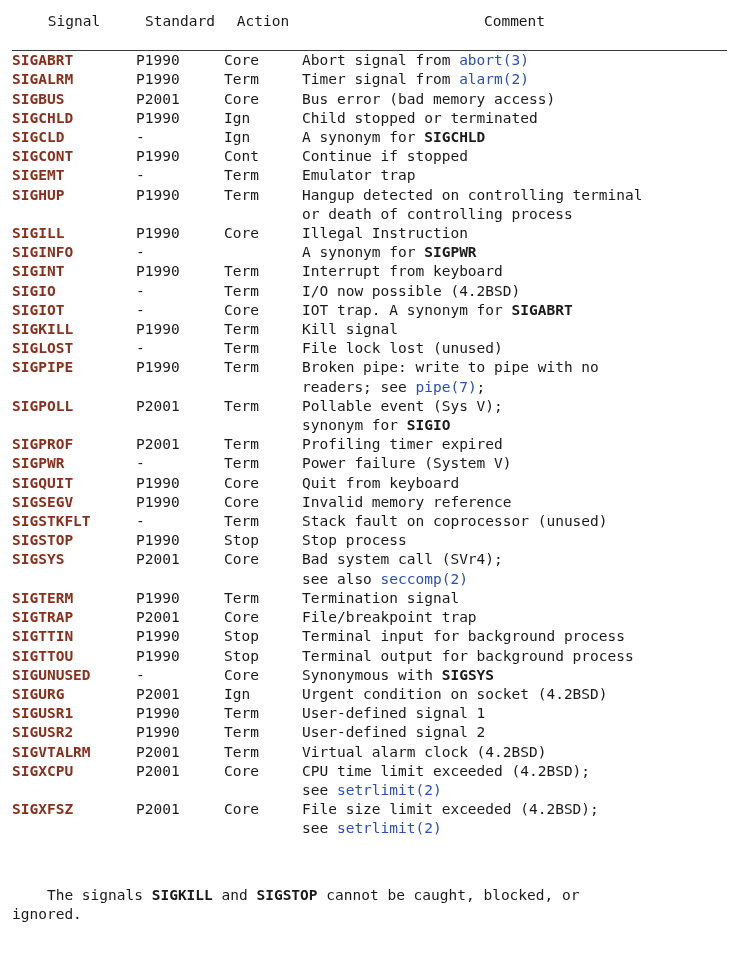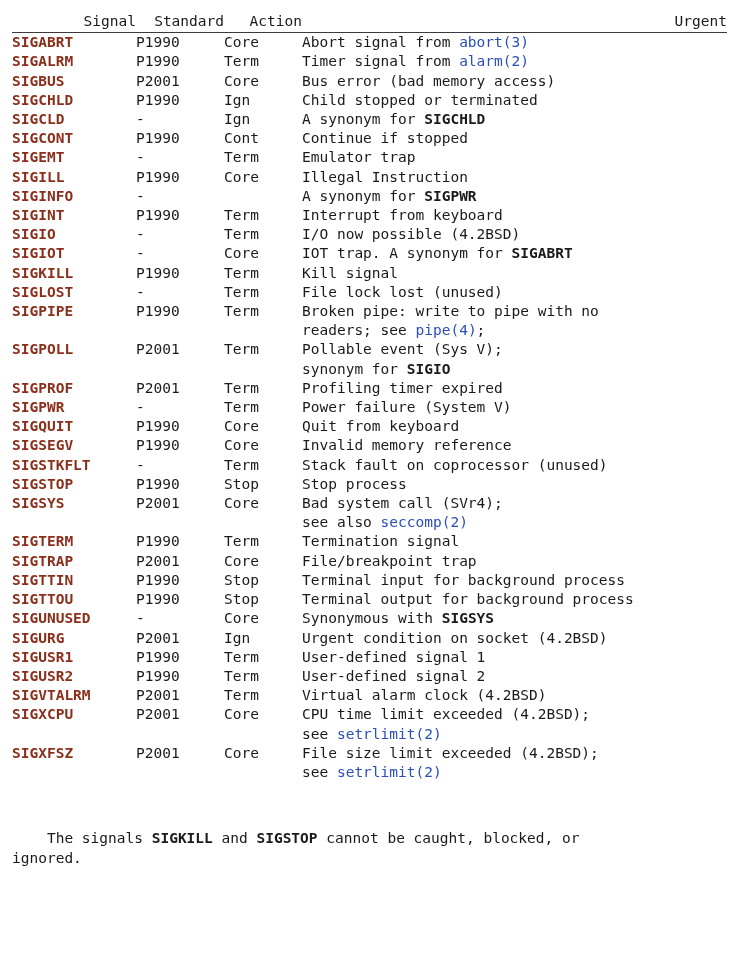--- a/index.html
+++ b/index.html
@@ -24,23 +24,23 @@
     border-collapse: collapse;
     width: 715px;
     table-layout: fixed;
   }
   table.signals col.c-signal { width: 124px; }
   table.signals col.c-standard { width: 88px; }
   table.signals col.c-action { width: 78px; }
   table.signals col.c-comment { width: 425px; }
 
   thead th {
-    text-align: right;
+    text-align: center;
     font-weight: normal;
-    padding: 0 0 1px 0;
+    padding: 0 0 19px 0;
     vertical-align: top;
     color: #1a1a1a;
   }
   thead tr {
     border-bottom: 1.5px solid #3a3a3a;
   }
   tbody tr.spacer-row td {
     height: 9px;
     padding: 0;
   }
@@ -83,21 +83,21 @@
       <col class="c-signal">
         <col class="c-standard">
         <col class="c-action">
         <col class="c-comment">
     </colgroup>
     <thead>
       <tr>
         <th>Signal</th>
         <th>Standard</th>
         <th>Action</th>
-        <th>Urgent</th>
+        <th>Comment</th>
       </tr>
     </thead>
     <tbody id="signals-body">
         <tr>
           <td class="sig">SIGABRT</td>
           <td class="std">P1990</td>
           <td class="act">Core</td>
           <td class="cmt"><span>Abort signal from </span><span class="link">abort(3)</span></td>
         </tr>
         <tr>
@@ -130,20 +130,27 @@
           <td class="act">Cont</td>
           <td class="cmt"><span>Continue if stopped</span></td>
         </tr>
         <tr>
           <td class="sig">SIGEMT</td>
           <td class="std">-</td>
           <td class="act">Term</td>
           <td class="cmt"><span>Emulator trap</span></td>
         </tr>
         <tr>
+          <td class="sig">SIGHUP</td>
+          <td class="std">P1990</td>
+          <td class="act">Term</td>
+          <td class="cmt"><span>Hangup detected on controlling terminal
+or death of controlling process</span></td>
+        </tr>
+        <tr>
           <td class="sig">SIGILL</td>
           <td class="std">P1990</td>
           <td class="act">Core</td>
           <td class="cmt"><span>Illegal Instruction</span></td>
         </tr>
         <tr>
           <td class="sig">SIGINFO</td>
           <td class="std">-</td>
           <td class="act"></td>
           <td class="cmt"><span>A synonym for </span><span class="bold-sig">SIGPWR</span></td>
@@ -176,21 +183,21 @@
           <td class="sig">SIGLOST</td>
           <td class="std">-</td>
           <td class="act">Term</td>
           <td class="cmt"><span>File lock lost (unused)</span></td>
         </tr>
         <tr>
           <td class="sig">SIGPIPE</td>
           <td class="std">P1990</td>
           <td class="act">Term</td>
           <td class="cmt"><span>Broken pipe: write to pipe with no
-readers; see </span><span class="link">pipe(4)</span><span>;</span></td>
+readers; see </span><span class="link">pipe(7)</span><span>;</span></td>
         </tr>
         <tr>
           <td class="sig">SIGPOLL</td>
           <td class="std">P2001</td>
           <td class="act">Term</td>
           <td class="cmt"><span>Pollable event (Sys V);
 synonym for </span><span class="bold-sig">SIGIO</span></td>
         </tr>
         <tr>
           <td class="sig">SIGPROF</td>

